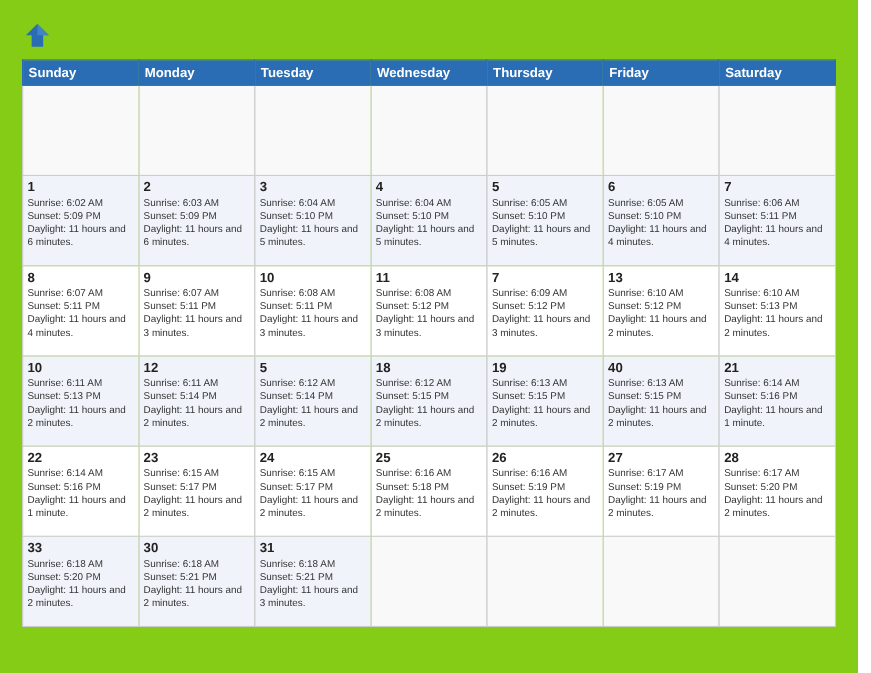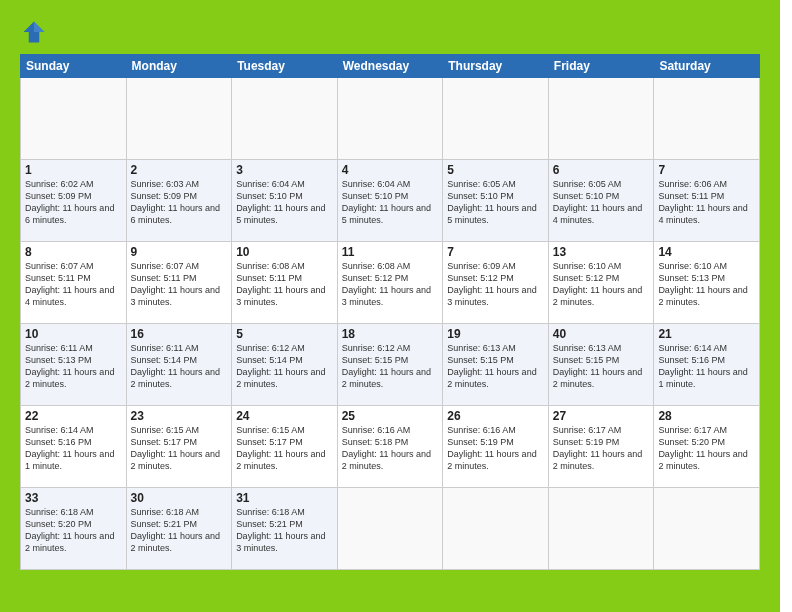--- a/index.html
+++ b/index.html
@@ -259,21 +259,21 @@
         <tr>
           <td>
             <span class="day-num">10</span>
             <div class="day-info">
               <span style="display: block;">Sunrise: 6:11 AM</span>
               <span style="display: block;">Sunset: 5:13 PM</span>
               <span style="display: block;">Daylight: 11 hours and 2 minutes.</span>
             </div>
           </td>
           <td>
-            <span class="day-num">16</span>
+            <span class="day-num">12</span>
             <div class="day-info">
               <span style="display: block;">Sunrise: 6:11 AM</span>
               <span style="display: block;">Sunset: 5:14 PM</span>
               <span style="display: block;">Daylight: 11 hours and 2 minutes.</span>
             </div>
           </td>
           <td>
             <span class="day-num">5</span>
             <div class="day-info">
               <span style="display: block;">Sunrise: 6:12 AM</span>

